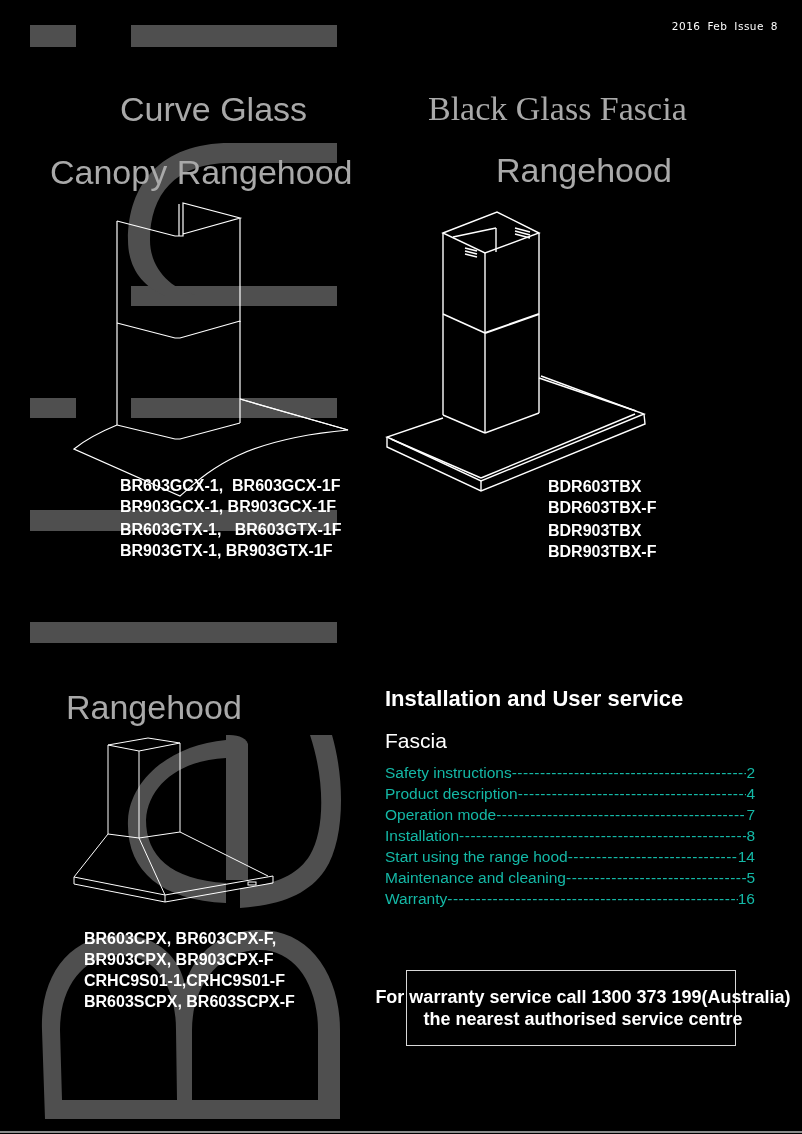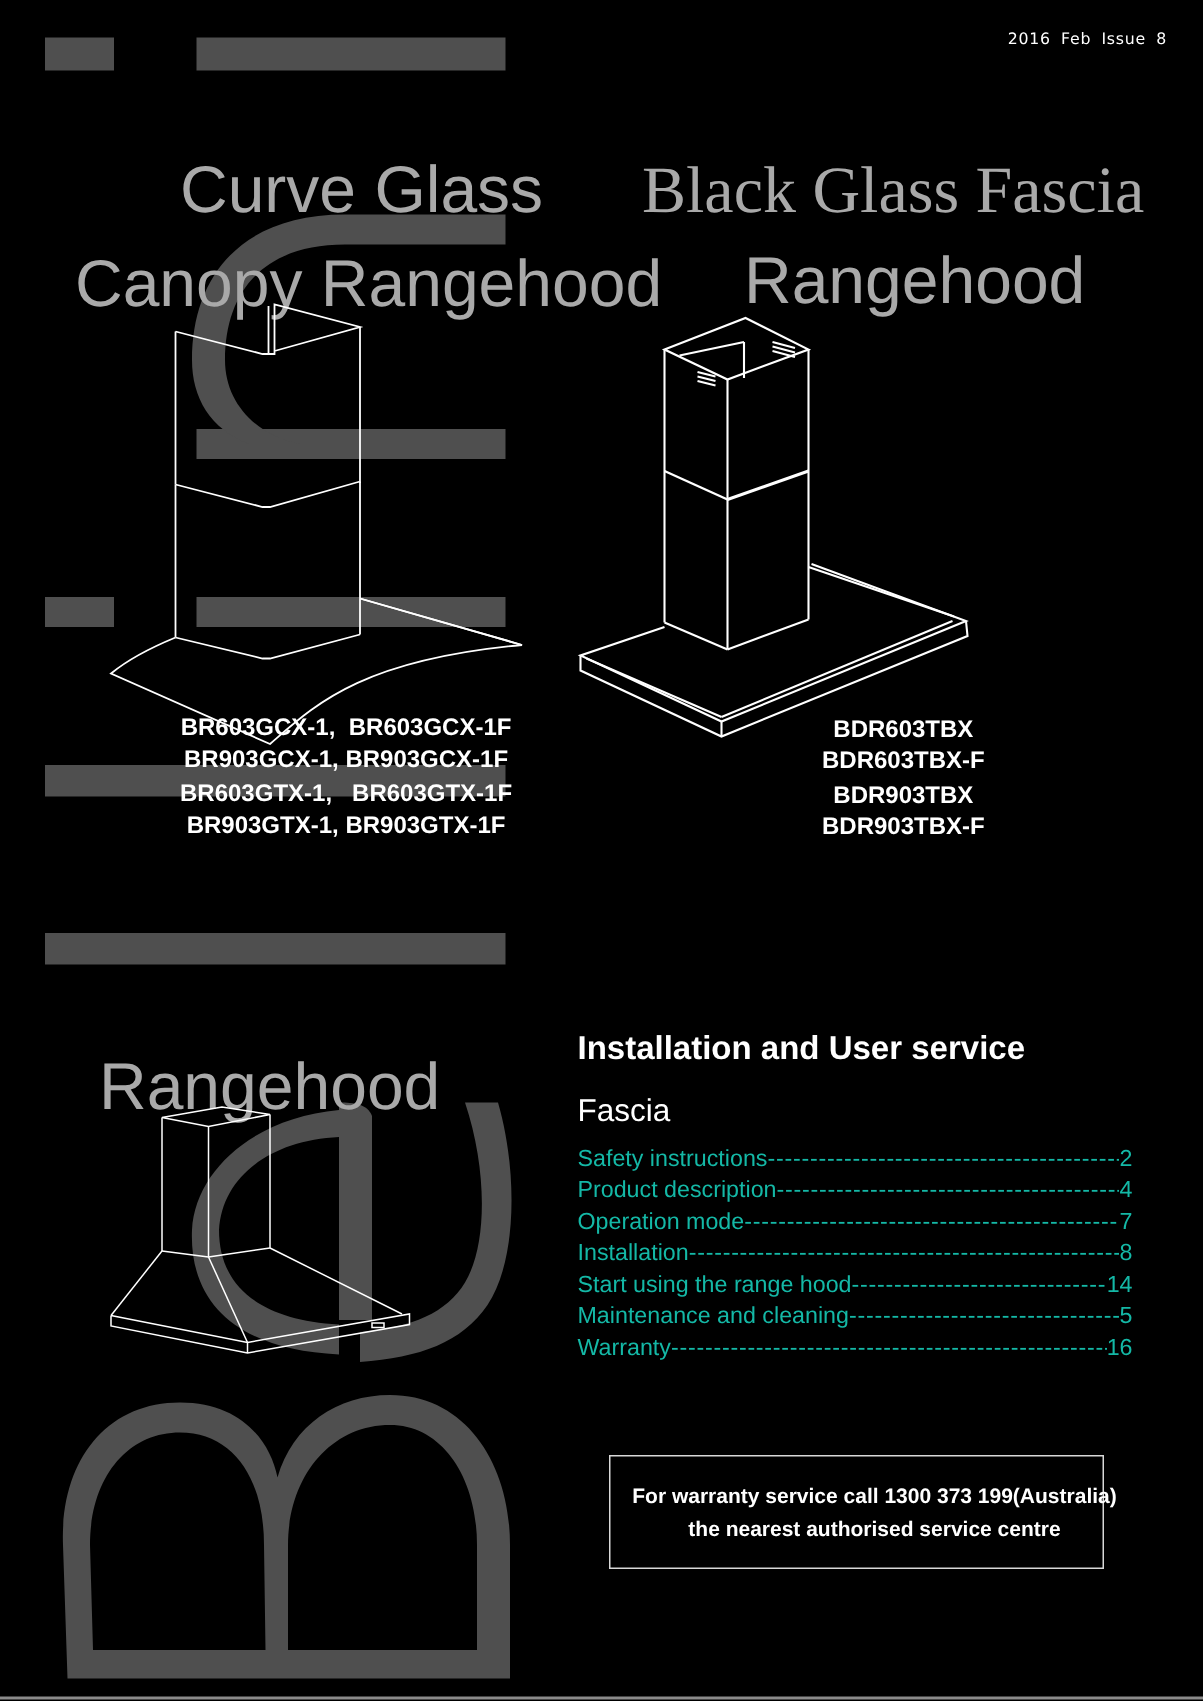--- a/index.html
+++ b/index.html
@@ -1,32 +1,32 @@
 <!DOCTYPE html>
 <html><head>
 <meta charset="utf-8">
 <style>
   html, body { margin: 0; padding: 0; background: #000; }
   body { width: 802px; height: 1134px; position: relative; overflow: hidden; font-family: "Liberation Sans", sans-serif; }
-  .page { position: absolute; left: 0; top: 0; width: 802px; height: 1134px; background: #000; text-align: center; }
+  .page { position: absolute; left: 0; top: 0; width: 802px; height: 1134px; background: #000; }
   .bg-layer { position: absolute; left: 0; top: 0; width: 802px; height: 1134px; }
   .abs { position: absolute; }
   .issue { right: 24px; top: 20px; font-size: 10.5px; color: #fff; letter-spacing: 0.5px; word-spacing: 3px; font-family: "DejaVu Sans", sans-serif; }
-  .big-title { color: #a9a9a9; font-size: 44px; font-weight: normal; white-space: nowrap; line-height: 1; margin-top: 13px; }
+  .big-title { color: #a9a9a9; font-size: 34px; font-weight: normal; white-space: nowrap; line-height: 1; }
   .models { color: #fff; font-weight: bold; font-size: 16px; line-height: 21px; white-space: pre; }
   .manual-title { left: 385px; top: 686px; color: #fff; font-weight: bold; font-size: 22px; }
   .content-title { left: 385px; top: 729px; color: #fff; font-size: 21px; }
   .toc { left: 385px; top: 762px; width: 370px; }
   .toc-row { display: flex; color: #14b8a6; font-size: 15.5px; line-height: 21px; height: 21px; white-space: nowrap; }
   .toc-label { flex: 0 0 auto; }
   .toc-dots { flex: 1 1 auto; overflow: hidden; letter-spacing: 0.5px; }
   .toc-dots::after { content: "-----------------------------------------------------------------------------------------------------------"; }
   .toc-page { flex: 0 0 auto; }
   .warranty-box { left: 406px; top: 970px; width: 330px; height: 76px; border: 1px solid #d8d8d8; box-sizing: border-box; display: flex; flex-direction: column; justify-content: center; align-items: center; }
-  .warranty-line { color: #fff; font-weight: bold; font-size: 14px; line-height: 22px; white-space: nowrap; margin-left: 24px; }
+  .warranty-line { color: #fff; font-weight: bold; font-size: 18px; line-height: 22px; white-space: nowrap; margin-left: 24px; }
   .bottom-rule { left: 0; top: 1131px; width: 802px; height: 2px; background: #8a8a8a; }
 </style>
 </head>
 <body>
 
 <div class="page">
 
   <svg class="bg-layer" viewBox="0 0 802 1134" width="802" height="1134">
     <g fill="#4f4f4f">
       <rect x="30" y="25" width="46" height="22"></rect>
@@ -119,20 +119,21 @@
       <line x1="139" y1="838" x2="180" y2="832"></line>
       <line x1="108" y1="834" x2="74" y2="877"></line>
       <line x1="139" y1="838" x2="165" y2="895"></line>
       <line x1="180" y1="832" x2="268" y2="876"></line>
       <polyline points="74,877 74,884 165,902 273,883 273,876 165,895 74,877"></polyline>
       <line x1="165" y1="895" x2="165" y2="902"></line>
       <rect x="248" y="882" width="8" height="3"></rect>
     </g>
   </svg>
 
+  <div class="abs models" style="left:84px; top:928px;"><div>BR603CPX, BR603CPX-F,</div><div>BR903CPX, BR903CPX-F</div><div>CRHC9S01-1,CRHC9S01-F</div><div>BR603SCPX, BR603SCPX-F</div></div>
 
   <div class="abs manual-title">Installation and User service</div>
   <div class="abs content-title">Fascia</div>
 
   <div class="abs toc">
     <div class="toc-row">
         <span class="toc-label">Safety instructions</span>
         <span class="toc-dots"></span>
         <span class="toc-page">2</span>
       </div>

